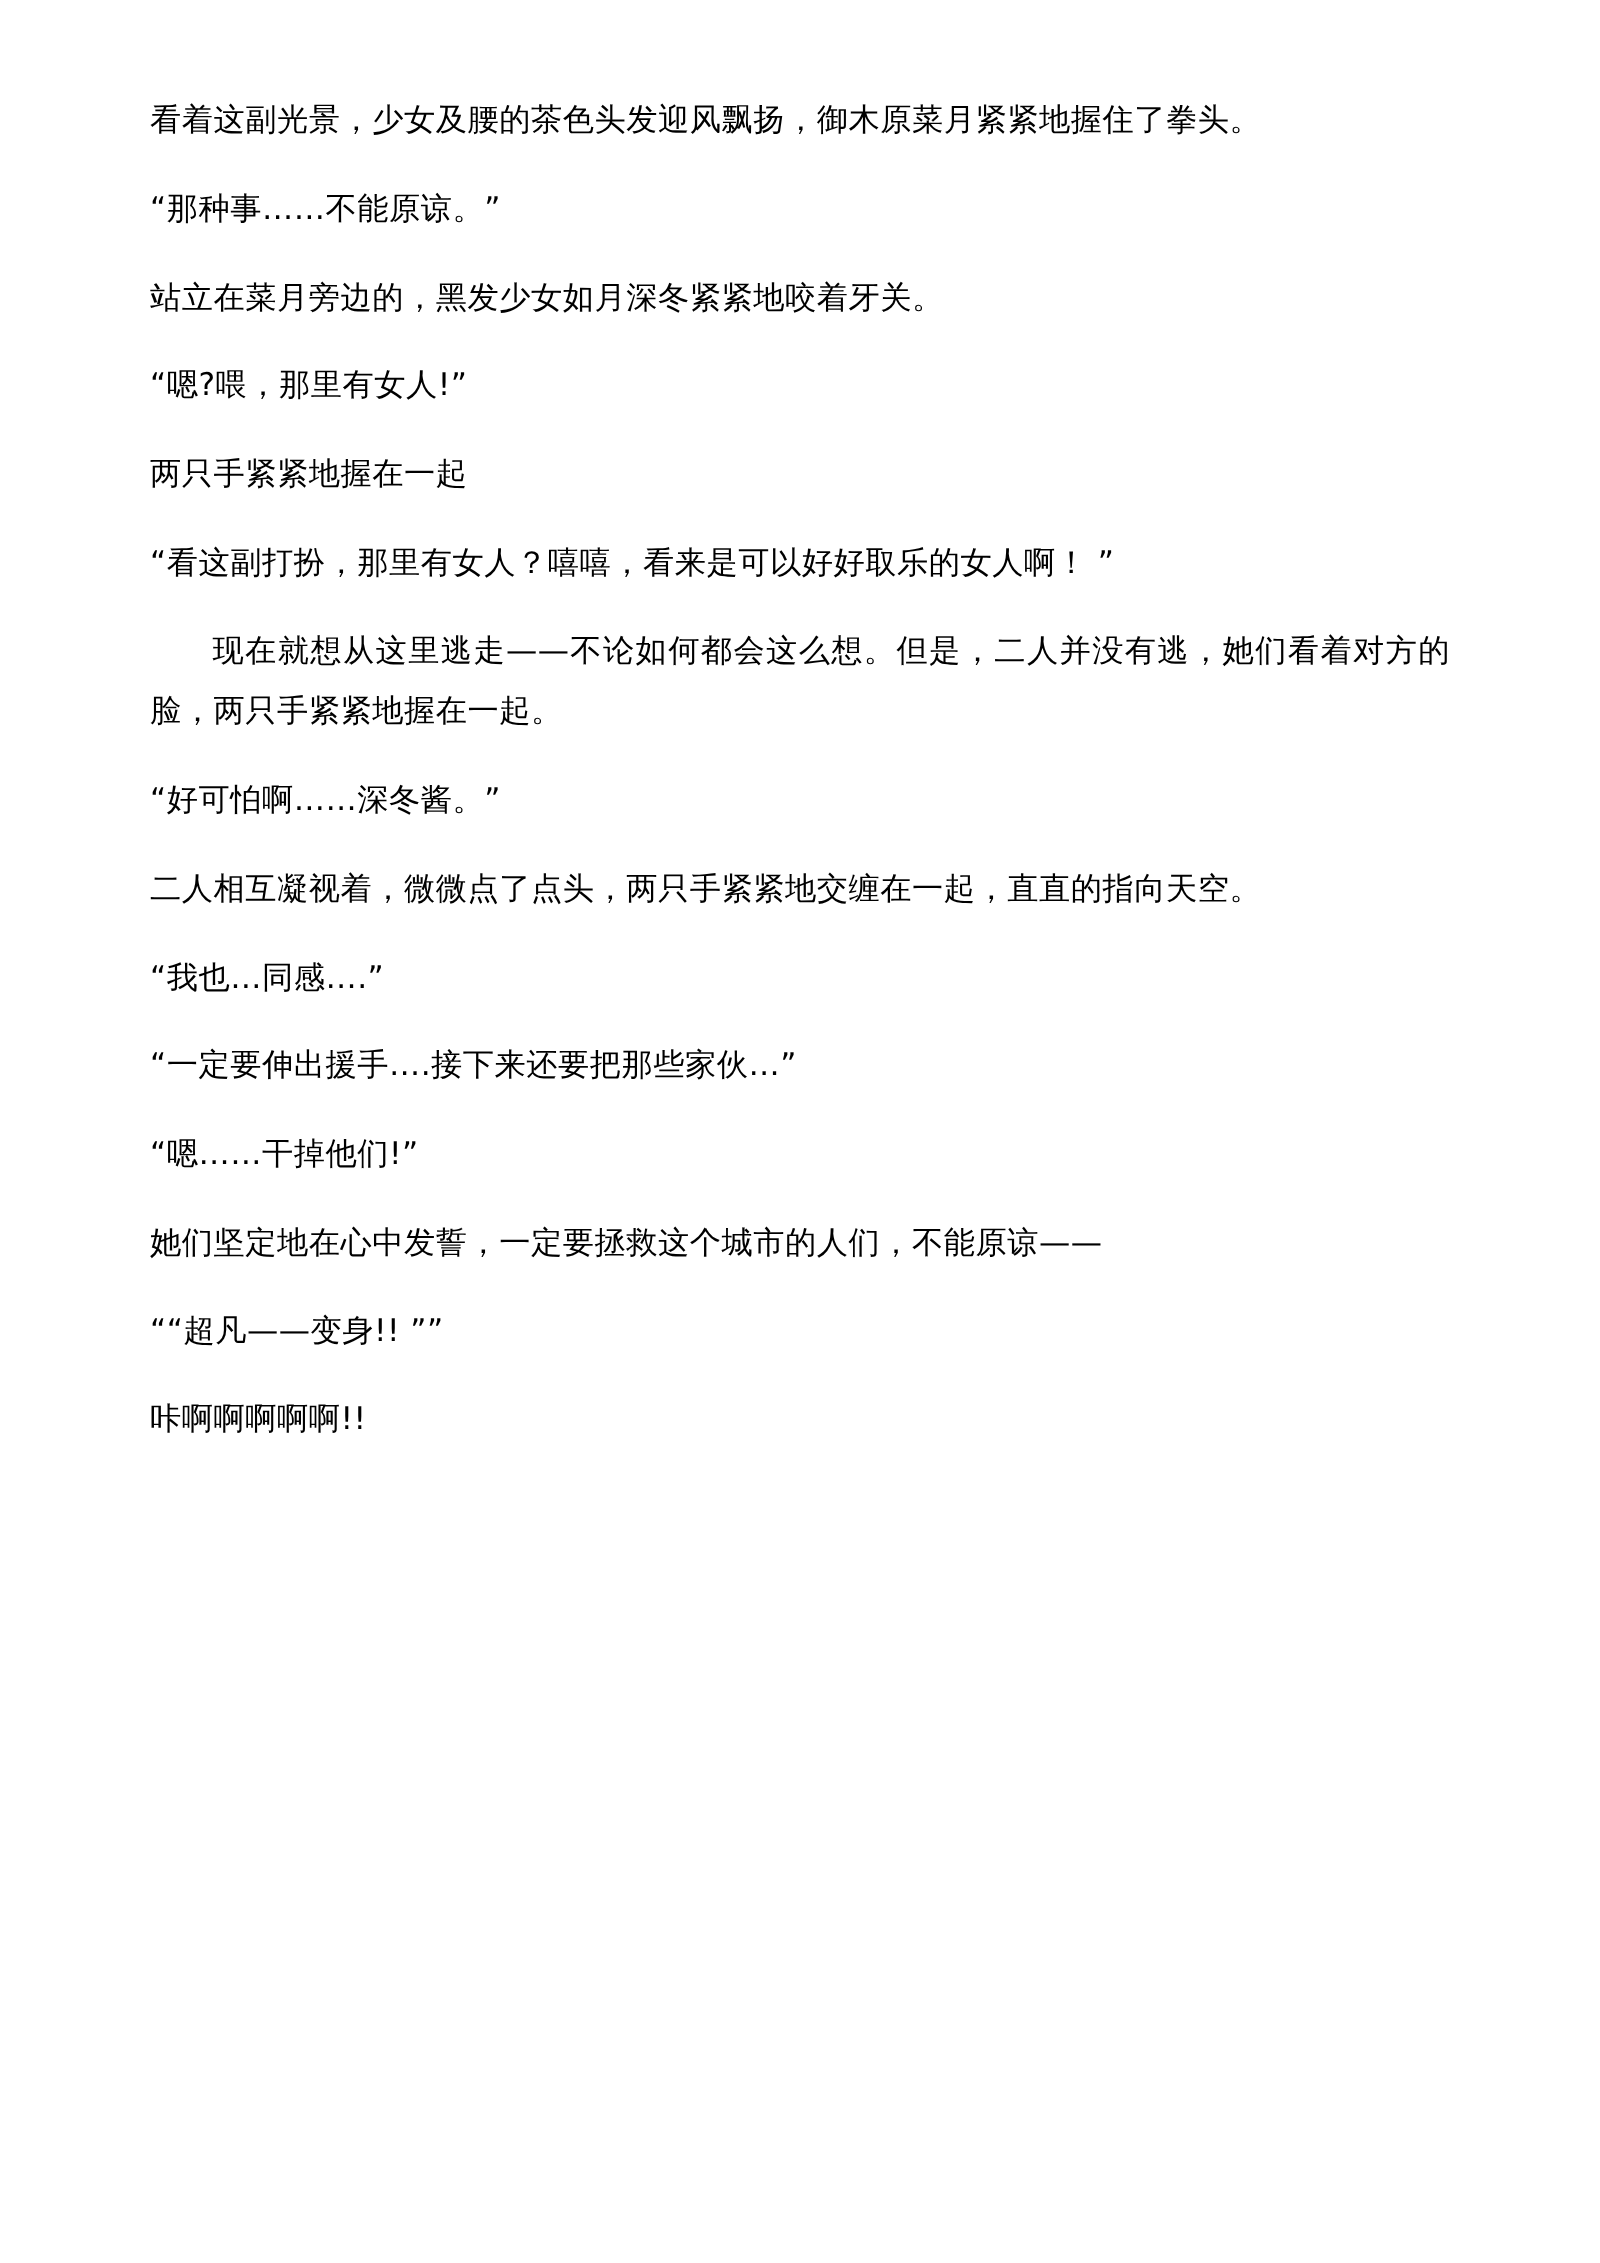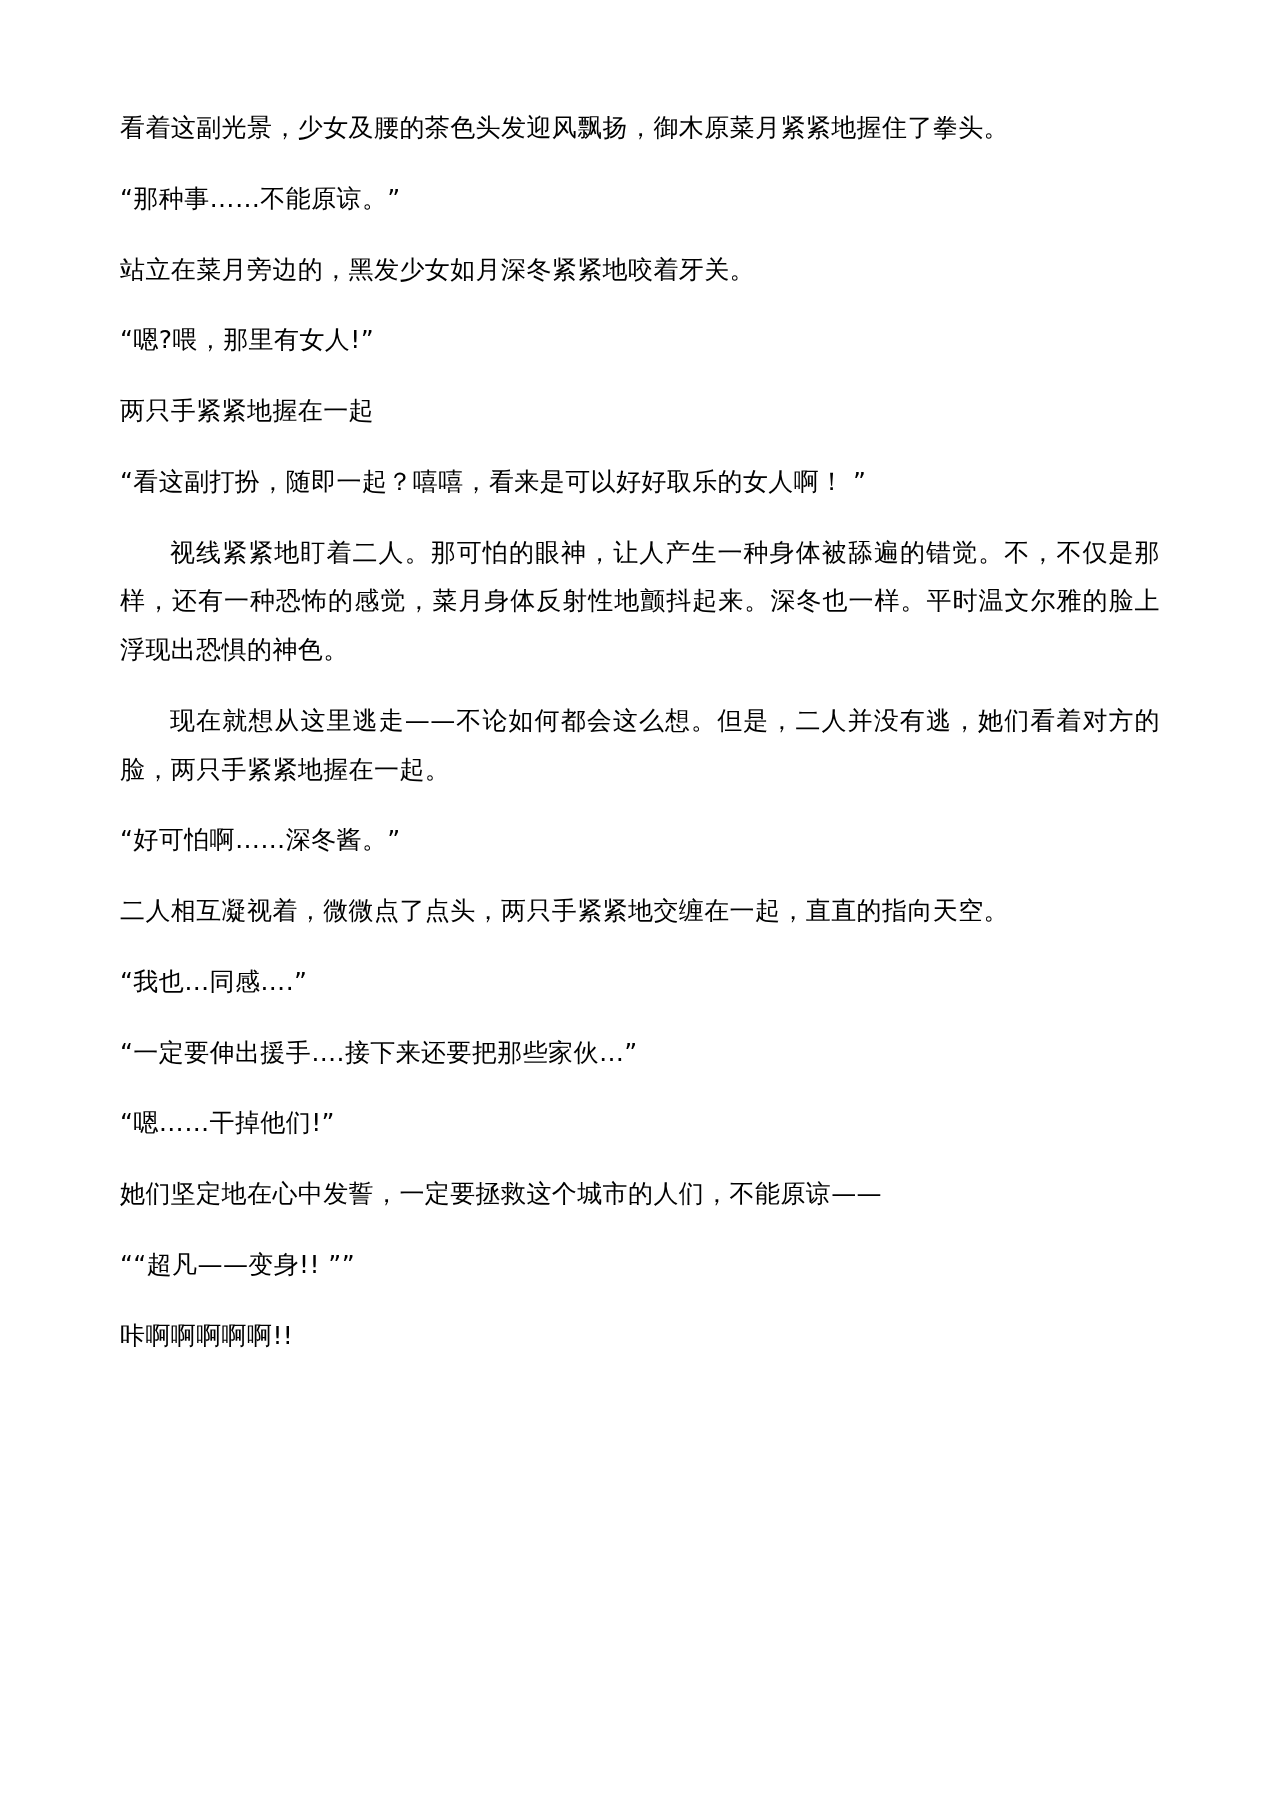--- a/index.html
+++ b/index.html
@@ -11,21 +11,21 @@
     width: 1280px;
     height: 1810px;
     font-family: "DejaVu Sans", "Liberation Sans", sans-serif;
     color: #000000;
     overflow: hidden;
   }
   .page {
     width: 1280px;
     height: 1694px;
     box-sizing: border-box;
-    padding: 104px 120px 40px 120px;
+    padding: 72px 120px 40px 120px;
     position: relative;
   }
   .body-text {
     font-size: 25px;
     line-height: 1.95;
     letter-spacing: 0.4px;
   }
   .para {
     margin: 0 0 22px 0;
     text-align: justify;
@@ -42,22 +42,21 @@
 <body>
 
 <div class="page">
   <div class="body-text">
 
     <p class="para noindent">看着这副光景，少女及腰的茶色头发迎风飘扬，御木原菜月紧紧地握住了拳头。</p>
     <p class="para noindent">“那种事……不能原谅。”</p>
     <p class="para noindent">站立在菜月旁边的，黑发少女如月深冬紧紧地咬着牙关。</p>
     <p class="para noindent">“嗯?喂，那里有女人!”</p>
     <p class="para noindent">两只手紧紧地握在一起</p>
-    <p class="para noindent">“看这副打扮，随即一起？嘻嘻，看来是可以好好取乐的女人啊！ ”</p>
-    <p class="para indent">视线紧紧地盯着二人。那可怕的眼神，让人产生一种身体被舔遍的错觉。不，不仅是那样，还有一种恐怖的感觉，菜月身体反射性地颤抖起来。深冬也一样。平时温文尔雅的脸上浮现出恐惧的神色。</p>
+    <p class="para noindent">“看这副打扮，那里有女人？嘻嘻，看来是可以好好取乐的女人啊！ ”</p>
     <p class="para indent">现在就想从这里逃走——不论如何都会这么想。但是，二人并没有逃，她们看着对方的脸，两只手紧紧地握在一起。</p>
     <p class="para noindent">“好可怕啊……深冬酱。”</p>
     <p class="para noindent">二人相互凝视着，微微点了点头，两只手紧紧地交缠在一起，直直的指向天空。</p>
     <p class="para noindent">“我也…同感….”</p>
     <p class="para noindent">“一定要伸出援手….接下来还要把那些家伙…”</p>
     <p class="para noindent">“嗯……干掉他们!”</p>
     <p class="para noindent">她们坚定地在心中发誓，一定要拯救这个城市的人们，不能原谅——</p>
     <p class="para noindent">““超凡——变身!! ””</p>
     <p class="para noindent">咔啊啊啊啊啊!!</p>
 

